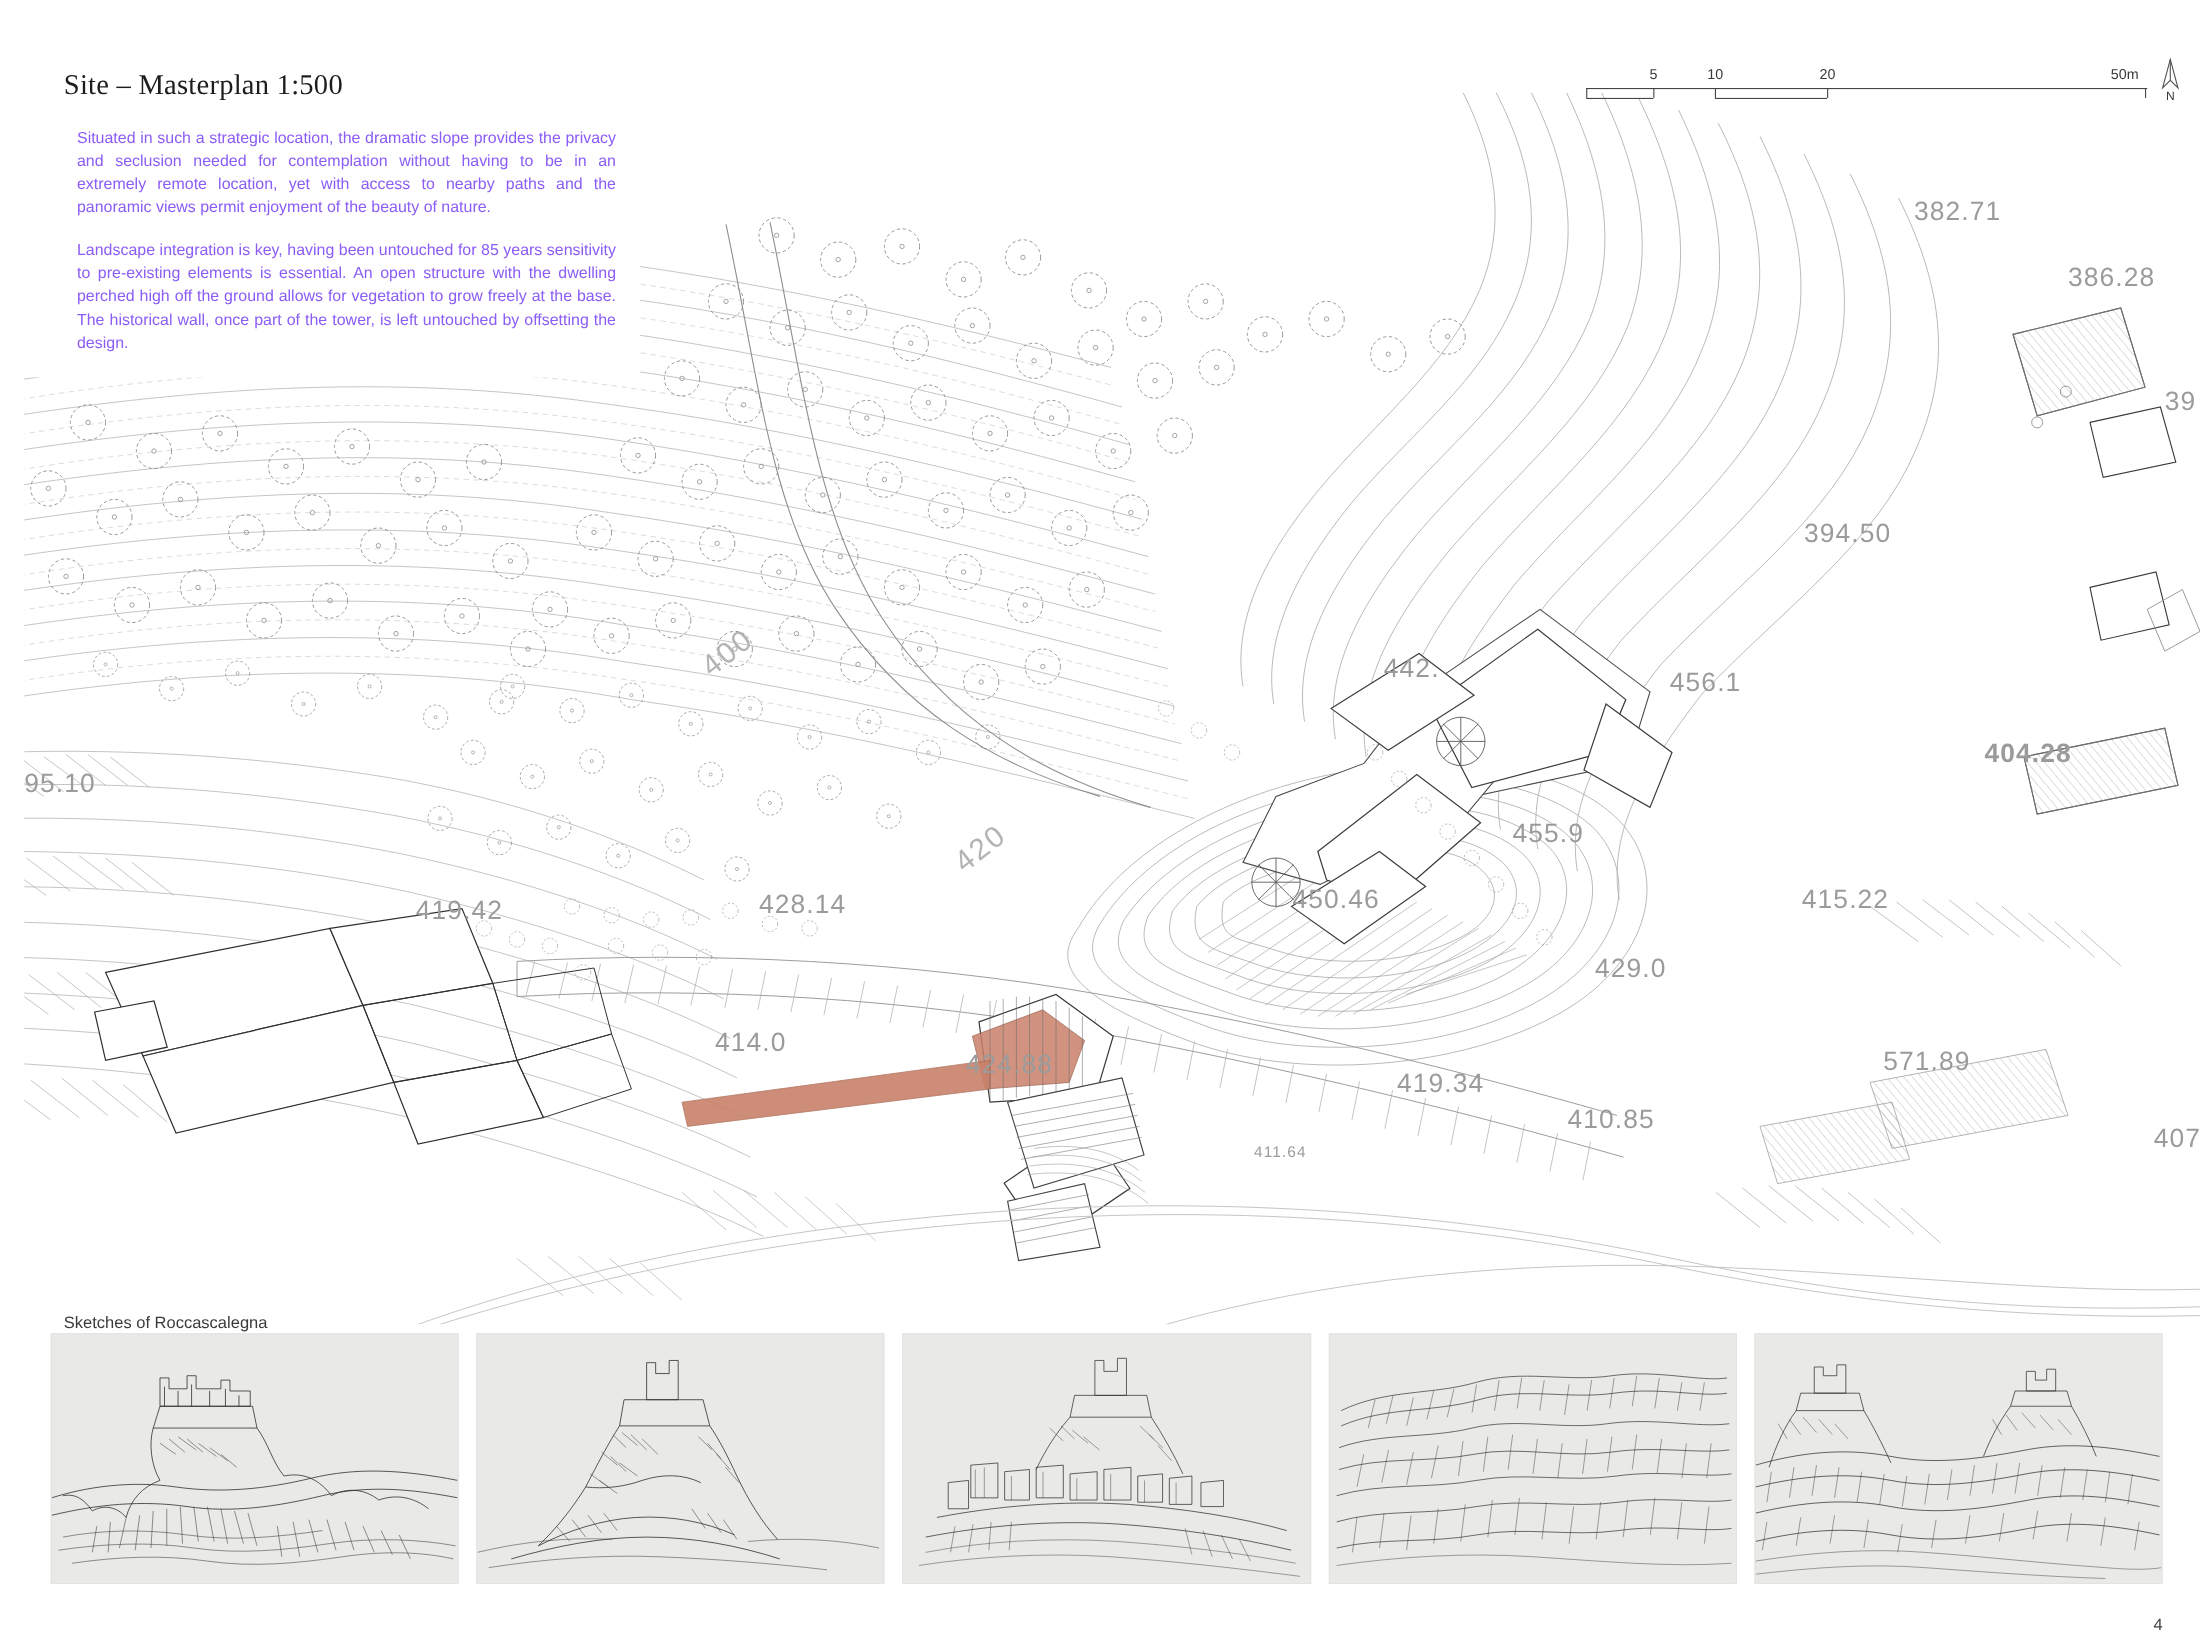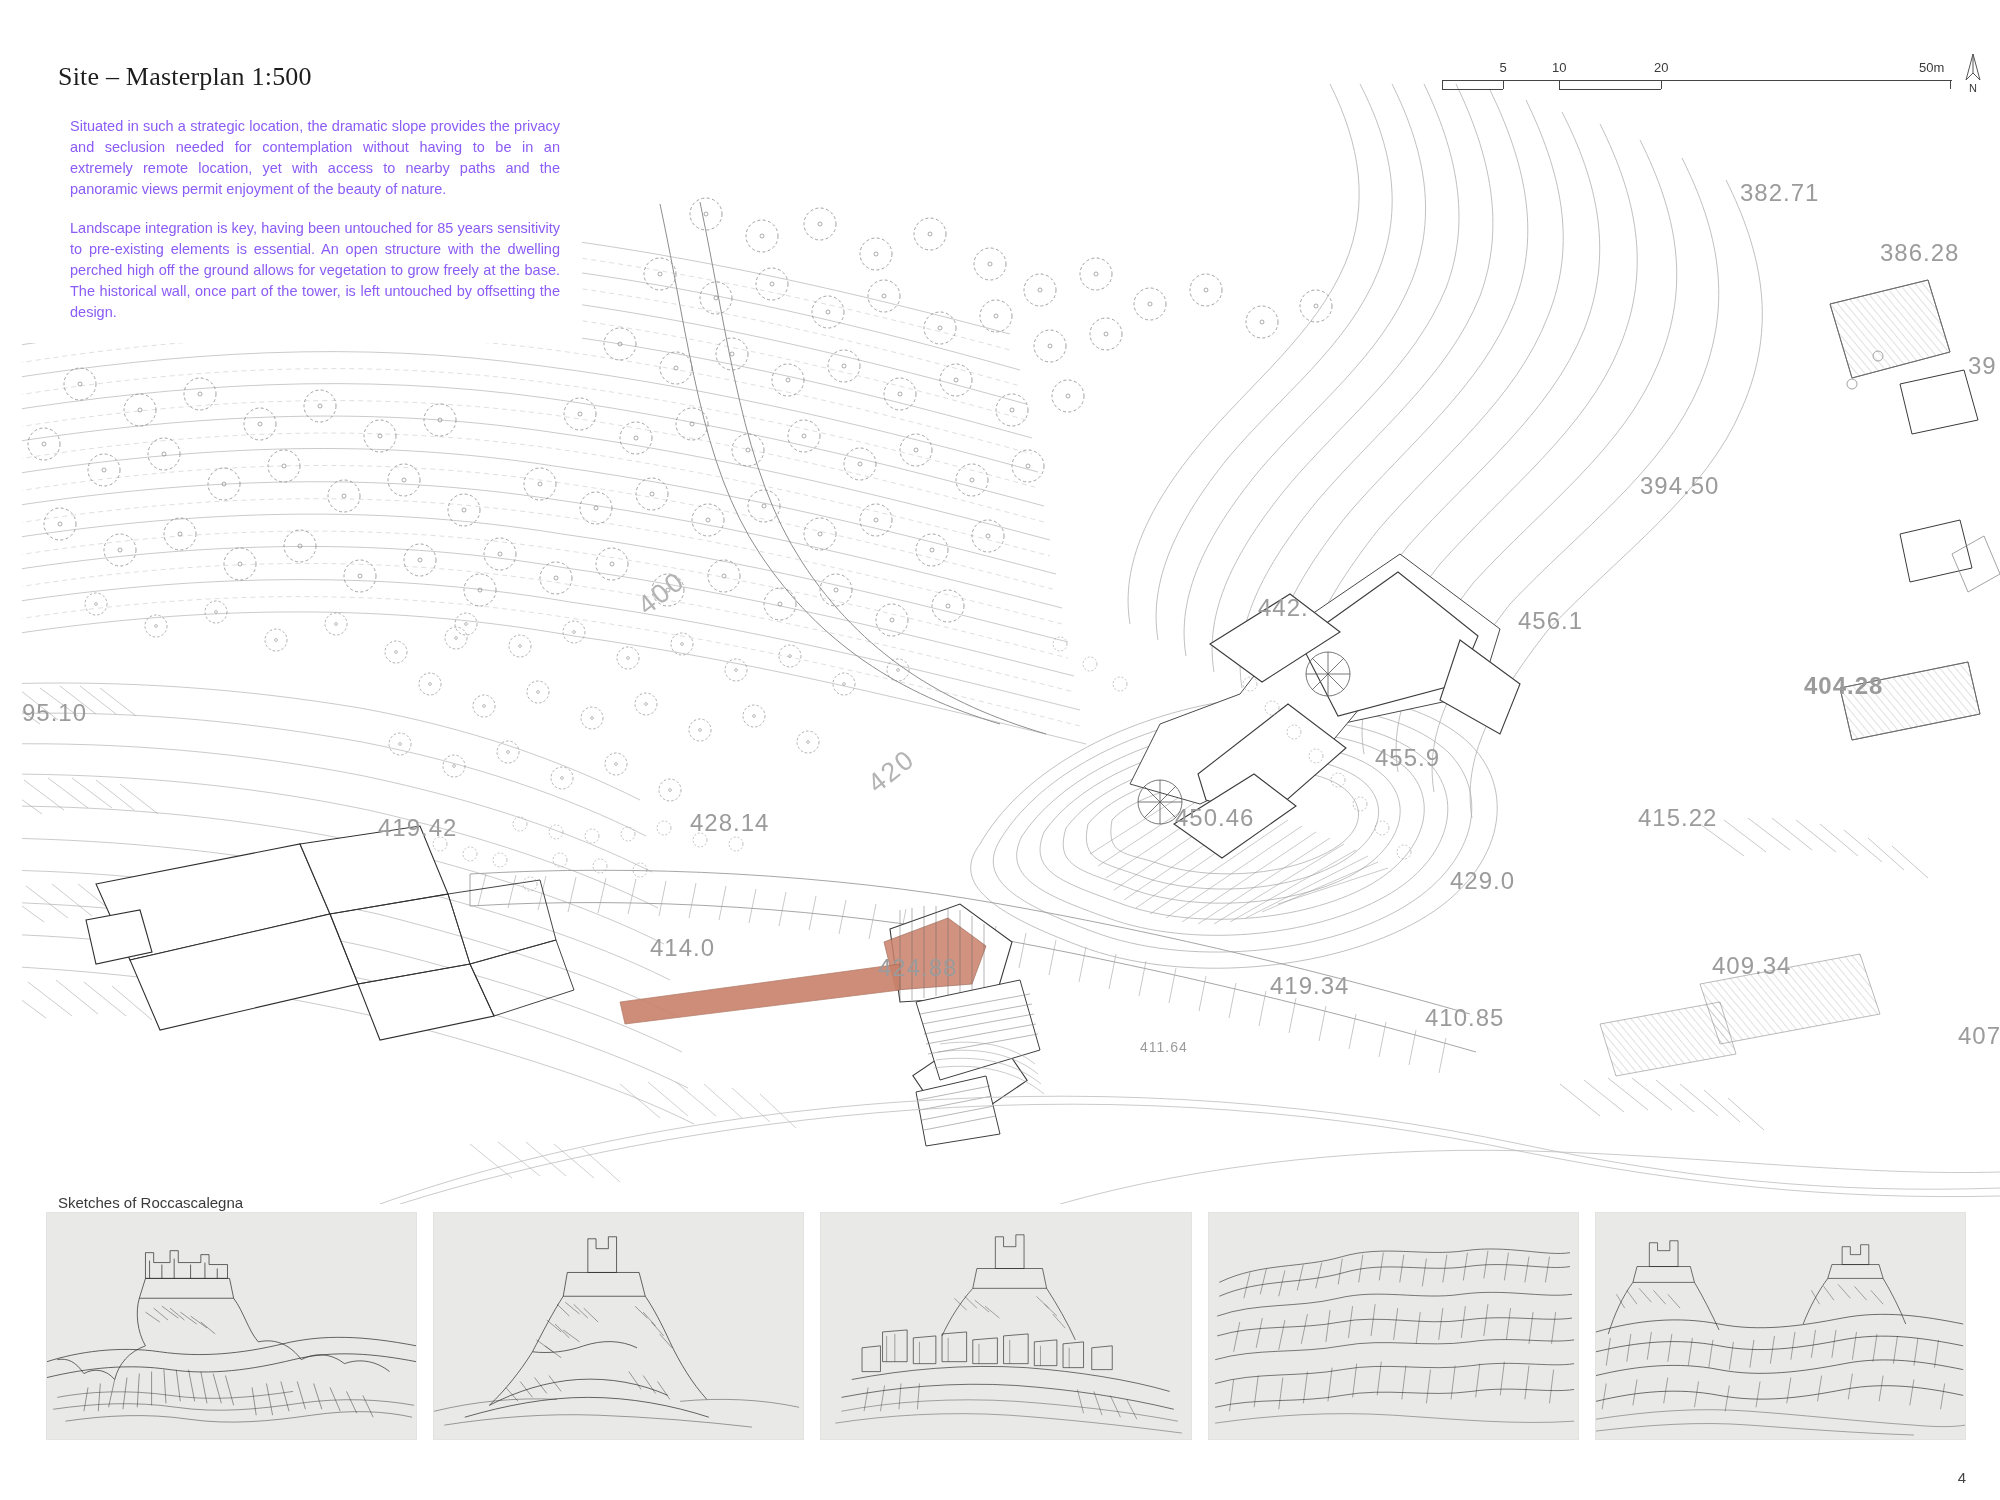--- a/index.html
+++ b/index.html
@@ -560,21 +560,21 @@
     <div class="spot" style="left:1375px;top:660px;">455.9</div>
     <div class="spot" style="left:1175px;top:720px;">450.46</div>
     <div class="spot" style="left:1638px;top:720px;text-align:right;">415.22</div>
     <div class="spot" style="left:22px;top:615px;">95.10</div>
     <div class="spot" style="left:378px;top:730px;">419.42</div>
     <div class="spot" style="left:690px;top:725px;">428.14</div>
     <div class="spot" style="left:1450px;top:783px;">429.0</div>
     <div class="spot" style="left:650px;top:850px;">414.0</div>
     <div class="spot" style="left:878px;top:870px;">424.88</div>
     <div class="spot" style="left:1270px;top:888px;">419.34</div>
-    <div class="spot" style="left:1712px;top:868px;">409.34</div>
+    <div class="spot" style="left:1712px;top:868px;">571.89</div>
     <div class="spot" style="left:1425px;top:920px;">410.85</div>
     <div class="spot sm" style="left:1140px;top:955px;">411.64</div>
     <div class="spot" style="left:1958px;top:938px;">407</div>
   </div>
 
   <div class="maskleft"></div>
 
   <div class="title">Site – Masterplan 1:500</div>
 
   <div class="scalebar">

